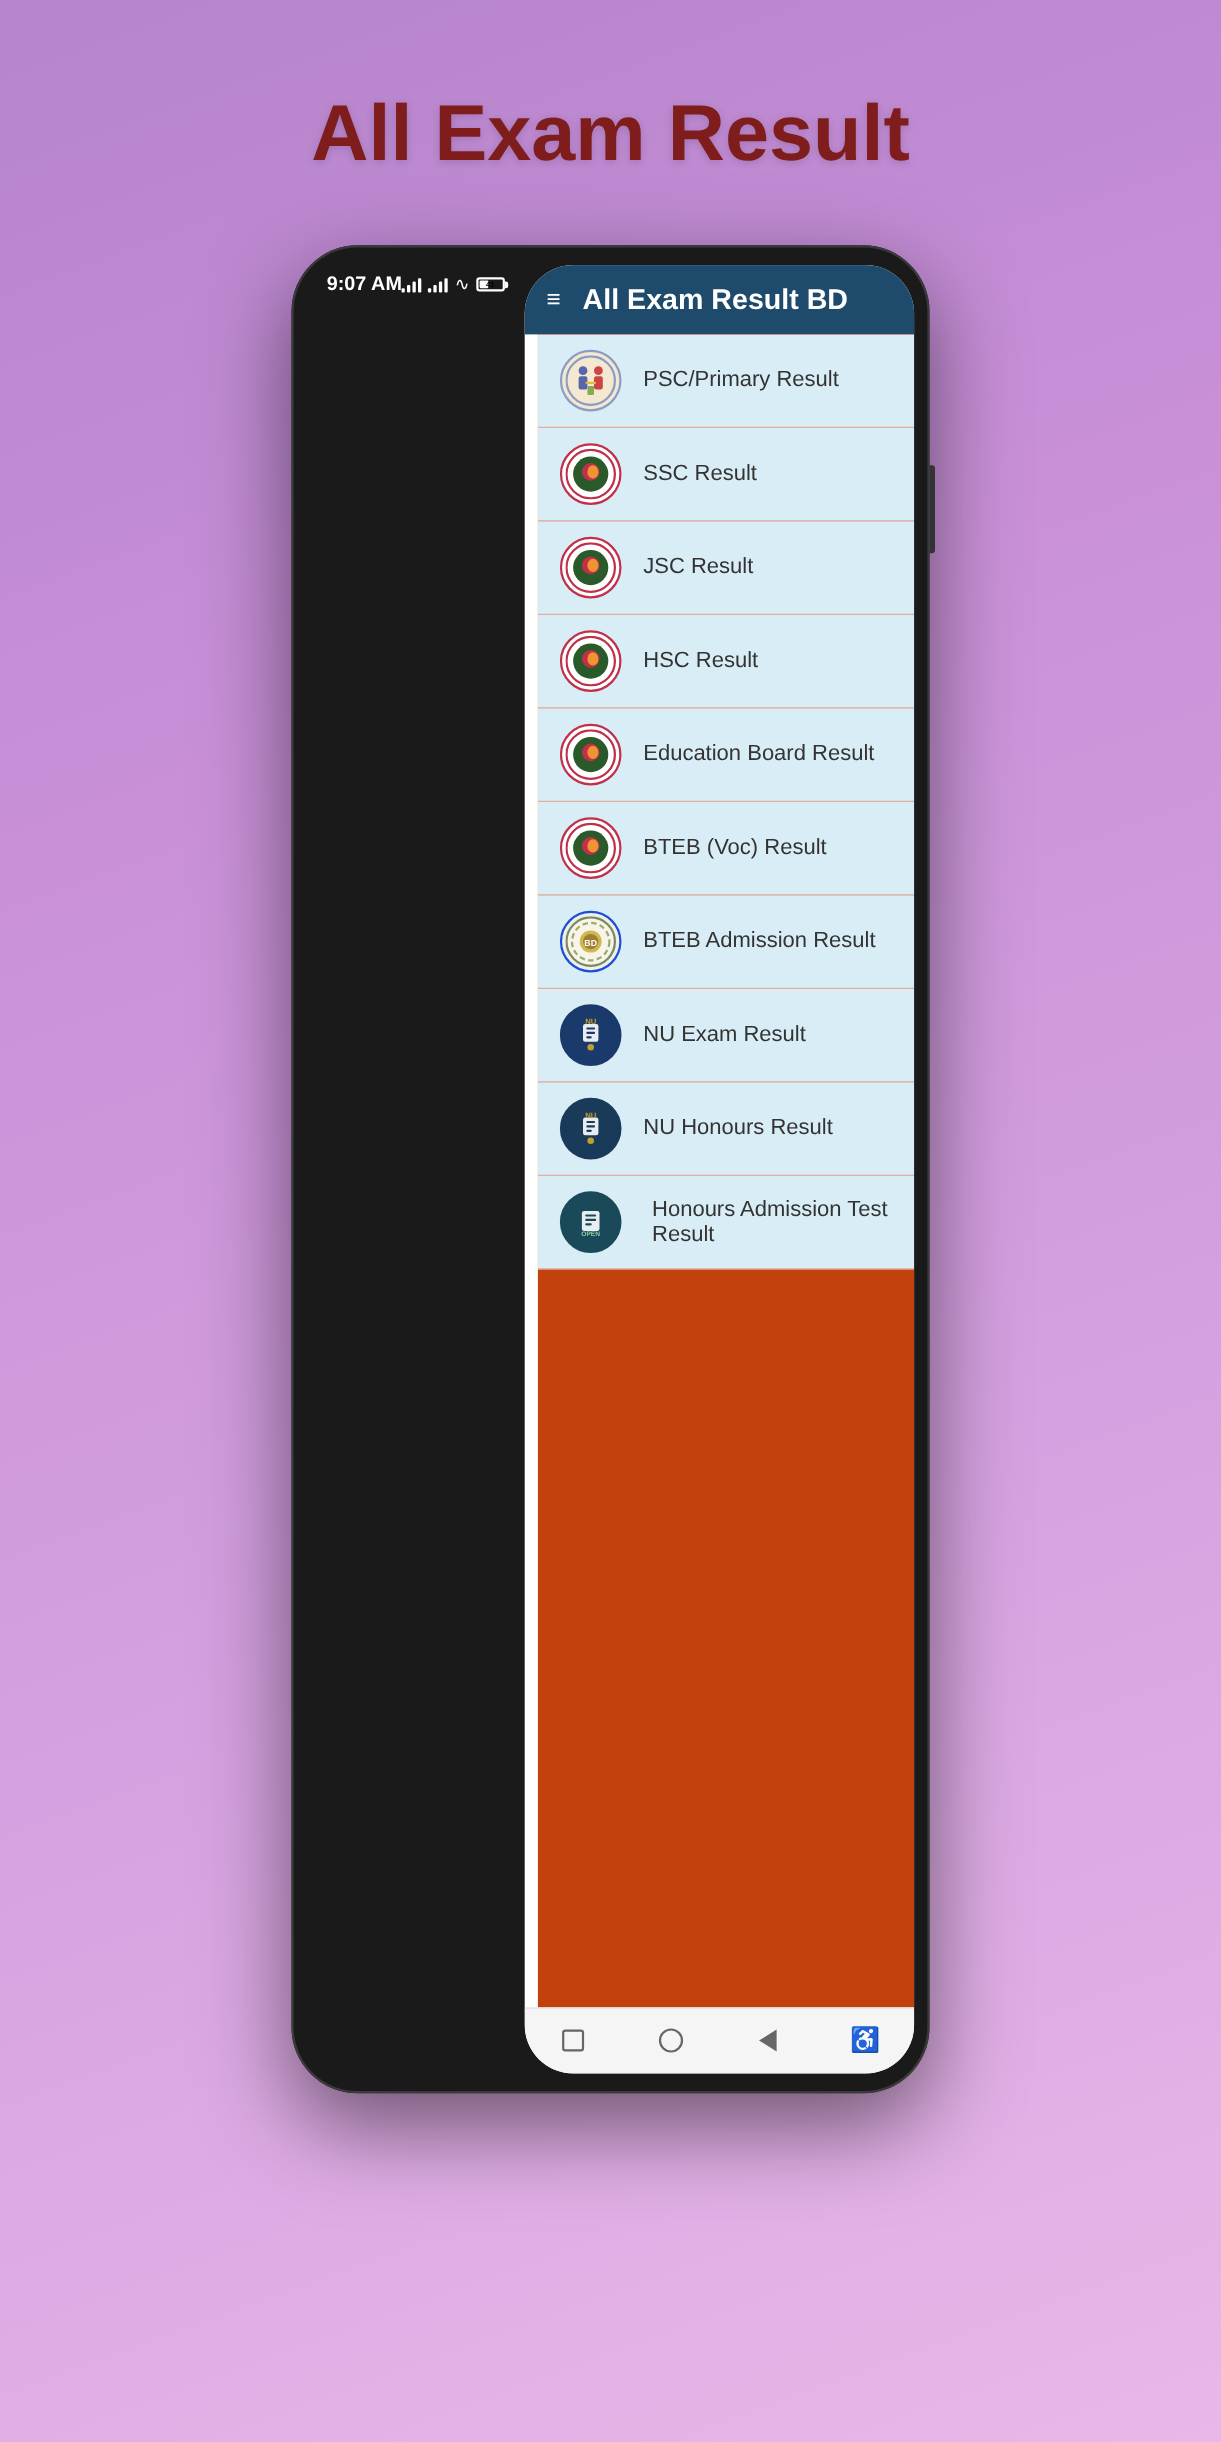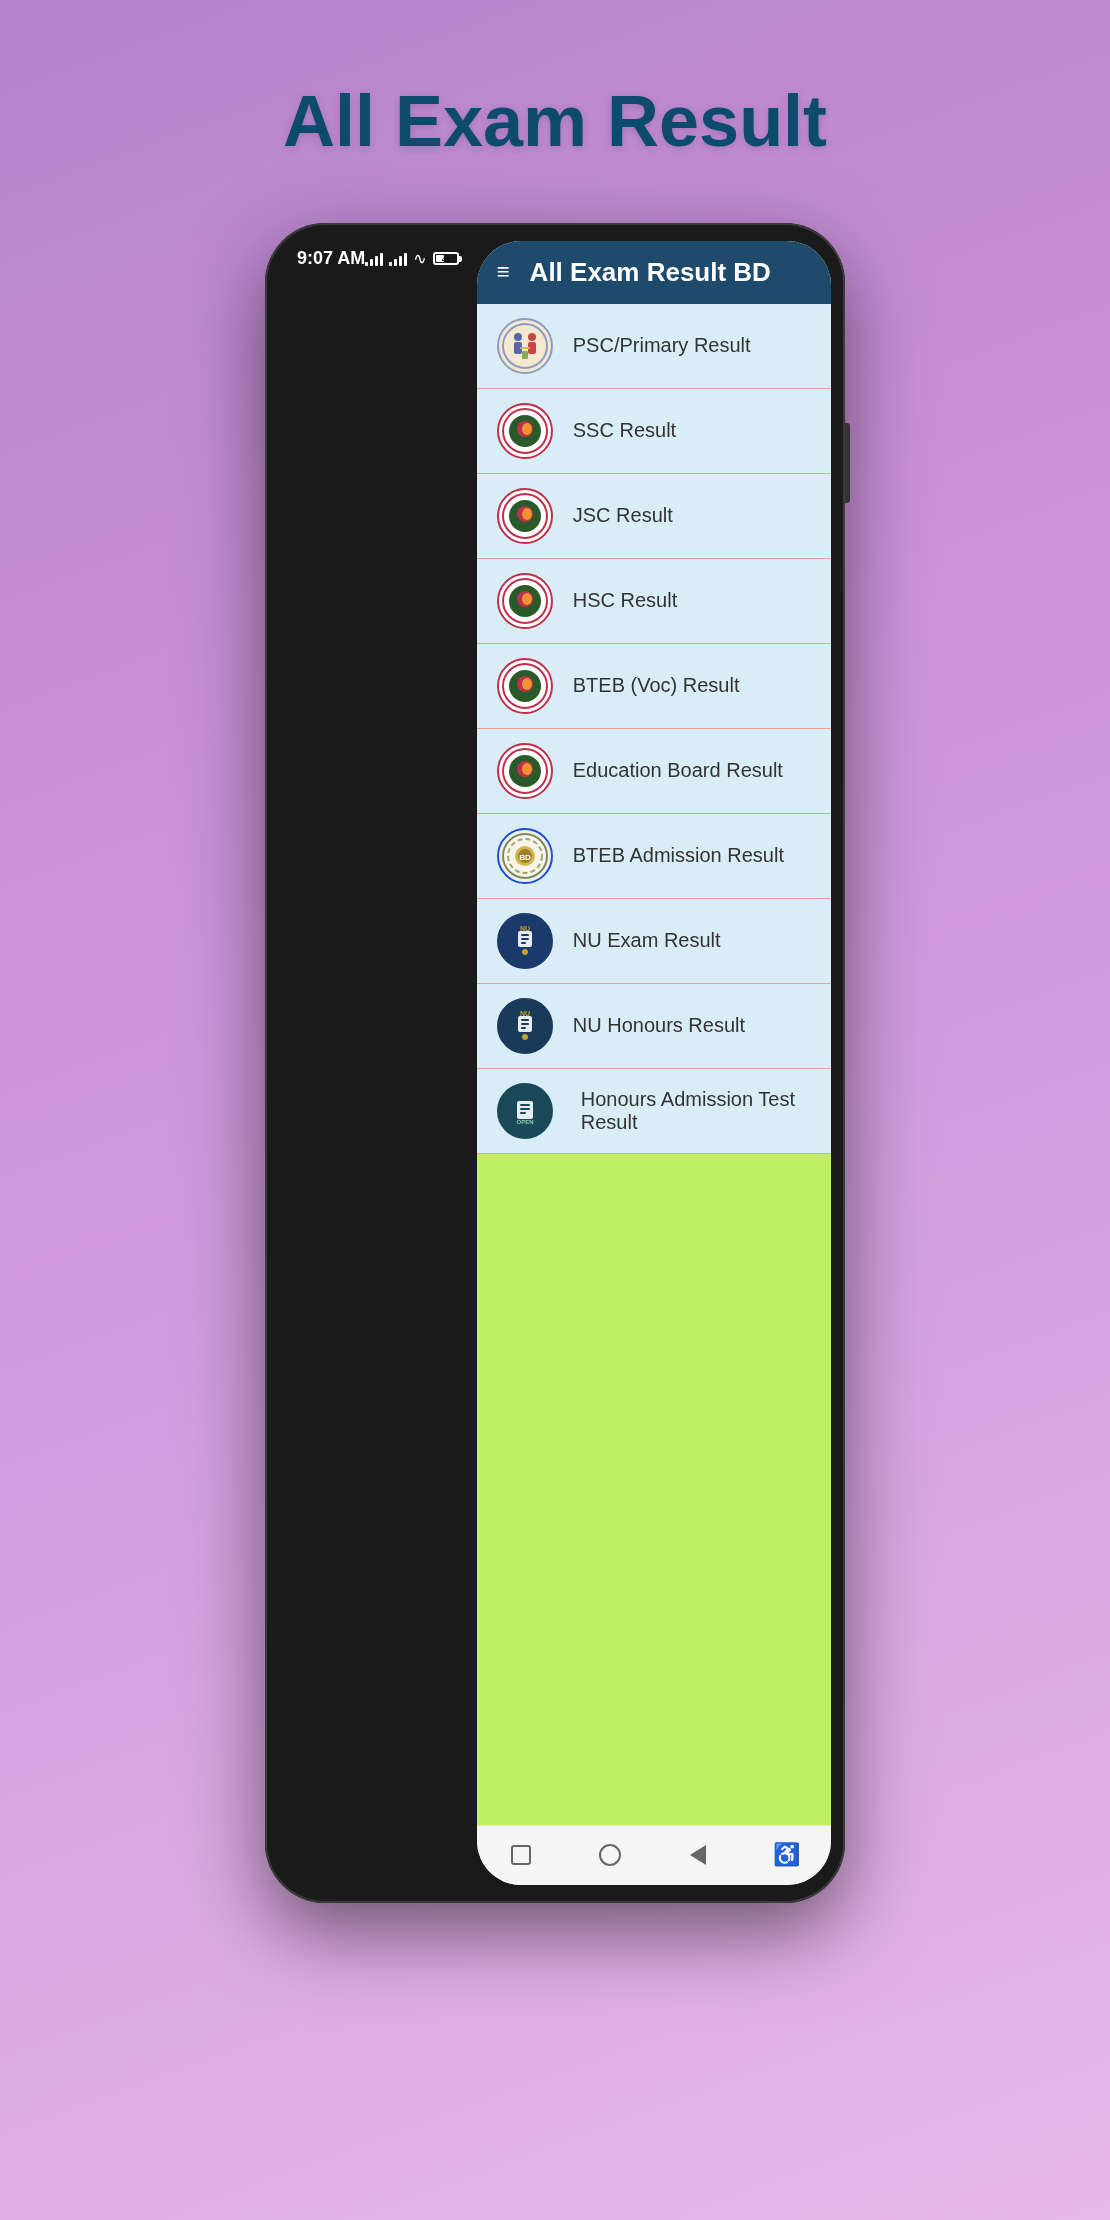--- a/index.html
+++ b/index.html
@@ -9,21 +9,21 @@
       height: 2220px;
       background: linear-gradient(160deg, #b584cc 0%, #c990d8 30%, #d4a0e0 60%, #e8b8e8 100%);
       display: flex;
       flex-direction: column;
       align-items: center;
       font-family: 'Segoe UI', Arial, sans-serif;
       overflow: hidden;
     }
 
     .page-title {
-      color: #0c4a6e;
+      color: #7f1d1d;
       font-size: 72px;
       font-weight: 800;
       text-align: center;
       margin-top: 80px;
       line-height: 1.15;
       text-shadow: 0 2px 8px rgba(0,0,0,0.15);
       padding: 0 60px;
     }
 
     .phone-wrapper {
@@ -132,23 +132,24 @@
       cursor: pointer;
     }
 
     .app-bar-title {
       color: white;
       font-size: 26px;
       font-weight: 600;
     }
 
     .menu-list {
-      background: #bef264;
+      background: #c2410c;
       flex: 1;
       overflow: hidden;
+      margin-left: 12px;
     }
 
     .menu-item {
       display: flex;
       align-items: center;
       gap: 20px;
       padding: 14px 20px;
       border-bottom: 1.5px solid #e8a090;
       background: #d8edf5;
       cursor: pointer;
@@ -372,33 +373,33 @@
 
       <div class="menu-item">
         <div class="menu-icon logo-bd">
           <svg class="bd-svg-icon" viewBox="0 0 46 46" xmlns="http://www.w3.org/2000/svg">
             <circle cx="23" cy="23" r="22" fill="white" stroke="#c0304a" stroke-width="2"></circle>
             <circle cx="23" cy="23" r="16" fill="#2a5a2a"></circle>
             <circle cx="23" cy="21" r="8" fill="#c0304a"></circle>
             <ellipse cx="25" cy="21" rx="5" ry="6" fill="#f5a030" opacity="0.9"></ellipse>
           </svg>
         </div>
-        <span class="menu-label">BTEB (Voc) Result</span>
+        <span class="menu-label">Education Board Result</span>
       </div>
 
       <div class="menu-item">
         <div class="menu-icon logo-bd">
           <svg class="bd-svg-icon" viewBox="0 0 46 46" xmlns="http://www.w3.org/2000/svg">
             <circle cx="23" cy="23" r="22" fill="white" stroke="#c0304a" stroke-width="2"></circle>
             <circle cx="23" cy="23" r="16" fill="#2a5a2a"></circle>
             <circle cx="23" cy="21" r="8" fill="#c0304a"></circle>
             <ellipse cx="25" cy="21" rx="5" ry="6" fill="#f5a030" opacity="0.9"></ellipse>
           </svg>
         </div>
-        <span class="menu-label">Education Board Result</span>
+        <span class="menu-label">BTEB (Voc) Result</span>
       </div>
 
       <div class="menu-item">
         <div class="menu-icon logo-bteb-adm">
           <svg class="bd-svg-icon" viewBox="0 0 46 46" xmlns="http://www.w3.org/2000/svg">
             <circle cx="23" cy="23" r="22" fill="#f8f5e8" stroke="#7a8a60" stroke-width="2"></circle>
 
             <circle cx="23" cy="23" r="17" fill="none" stroke="#9aaa70" stroke-width="2" stroke-dasharray="5 3"></circle>
             <circle cx="23" cy="23" r="10" fill="#d0b850"></circle>
             <circle cx="23" cy="23" r="7" fill="#a08030"></circle>

